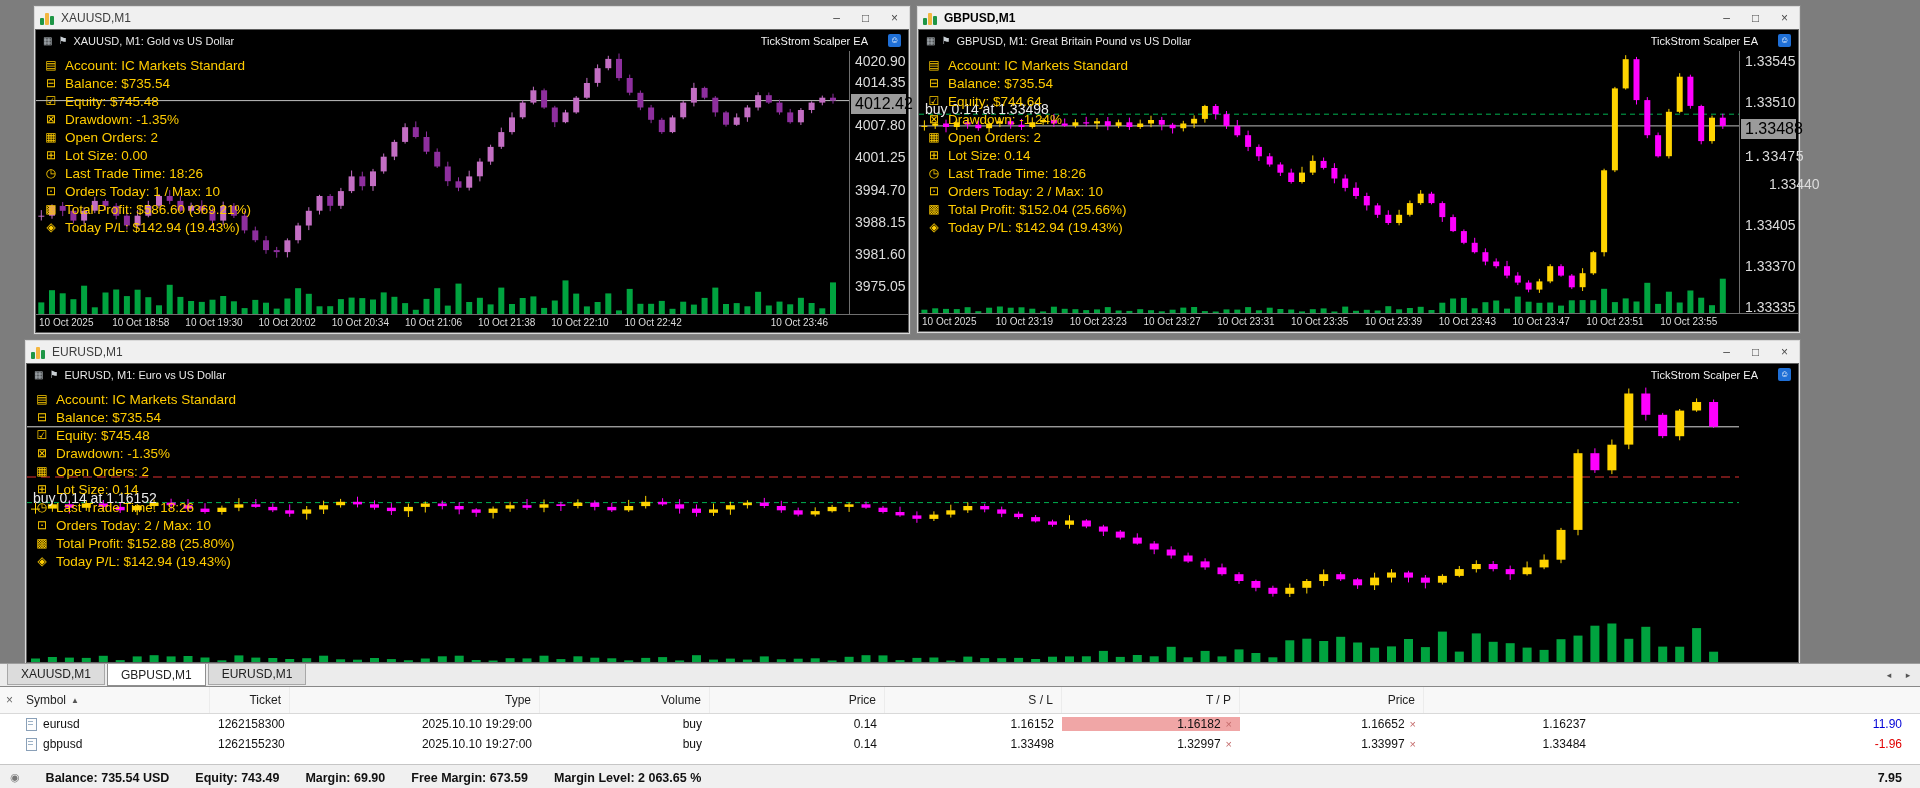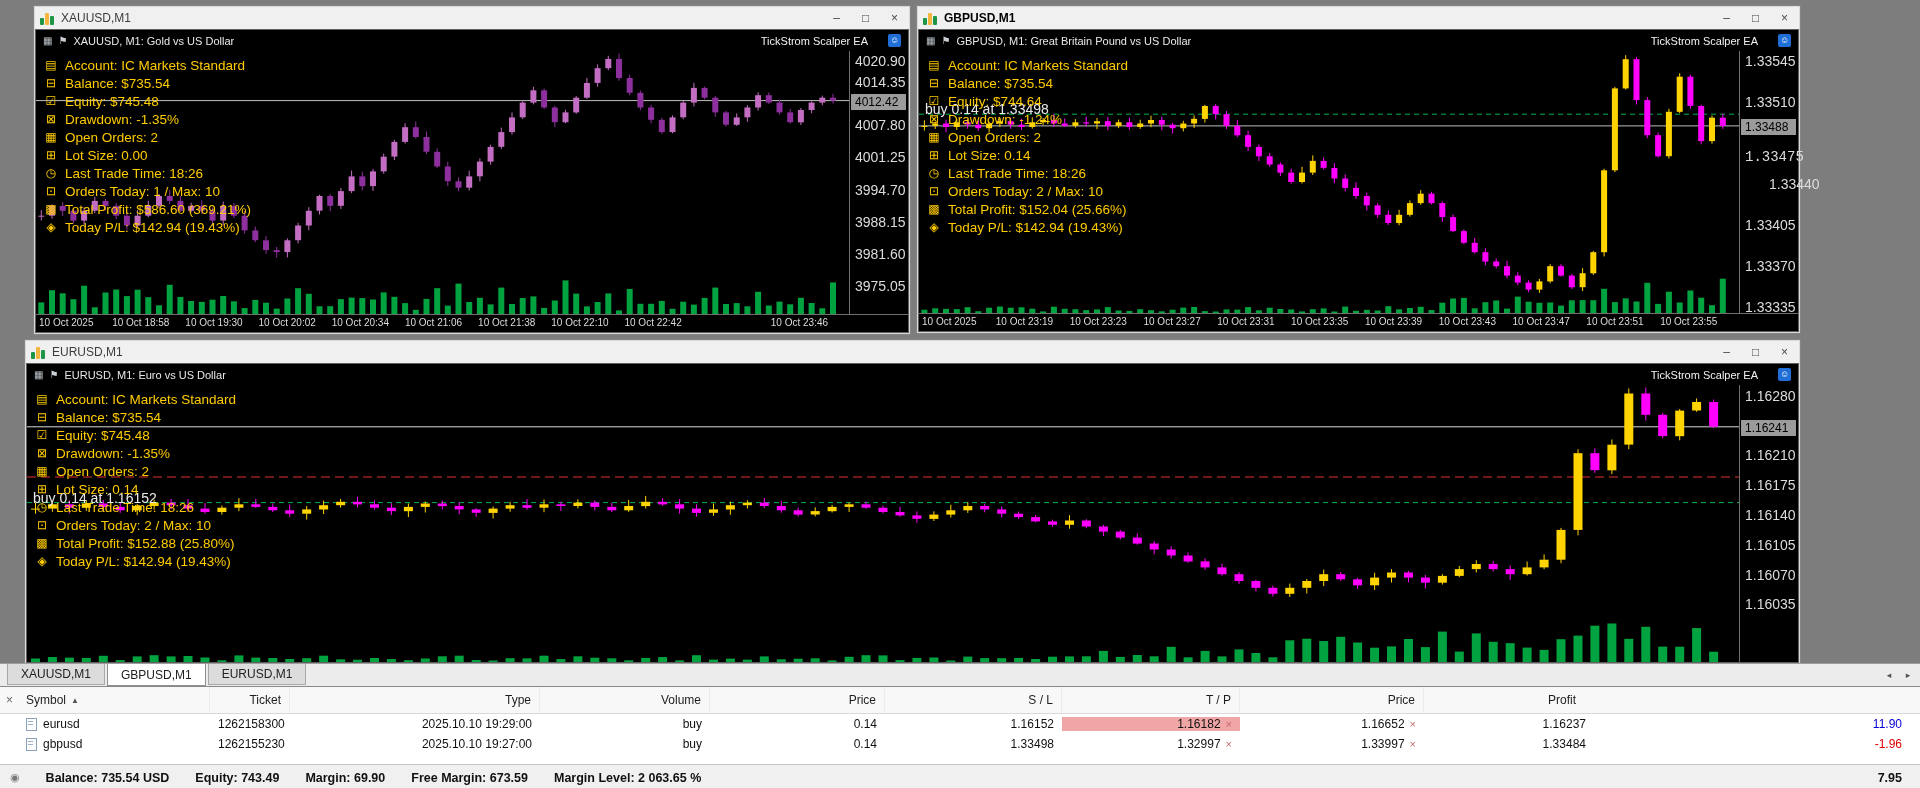--- a/index.html
+++ b/index.html
@@ -24,21 +24,21 @@
   .hdr-ico{font-size:10px;color:#b9c0c6}
   .hdr-ico.flag{color:#c9cfd4}
   .hdr-right{margin-left:auto;display:flex;align-items:center;gap:20px;color:#f2f2f2}
   .ea-ico{width:13px;height:13px;background:#1f6fd6;border-radius:2px;color:#fff;font-size:9px;line-height:13px;text-align:center;display:inline-block}
 
   .chart-main{flex:1 1 auto;display:flex;min-height:0}
   .chart-area{flex:1 1 auto;position:relative;overflow:hidden}
   .chart-area svg{position:absolute;left:0;top:0}
   .price-axis{width:58px;flex:0 0 auto;border-left:1px solid #6f6f6f;position:relative;background:#000}
   .ax-label{position:absolute;left:5px;font-size:14px;color:#dcdcdc;white-space:nowrap}
-  .ax-badge{position:absolute;left:1px;right:2px;background:#9b9b9b;color:#000;font-size:12px;padding:1px 2px 1px 4px;z-index:2}
+  .ax-badge{position:absolute;left:1px;right:2px;background:#9b9b9b;color:#000;font-size:16px;padding:1px 2px 1px 4px;z-index:2}
   .time-axis{height:17px;flex:0 0 auto;border-top:1px solid #6f6f6f;position:relative;background:#000}
   .t-label{position:absolute;top:2px;font-size:10px;color:#dcdcdc;white-space:nowrap}
 
   .ea-panel{position:absolute;left:8px;top:5px;z-index:4}
   .ea-line{display:flex;align-items:center;gap:7px;height:18px;font-size:13.5px;color:#ffcc00;white-space:nowrap}
   .ea-ic{font-size:12px;width:14px;text-align:center;flex:0 0 auto}
   .order-label{position:absolute;left:6px;z-index:3;font-size:14px;color:#eaeaea;white-space:nowrap}
 
   
   .tabbar{height:22px;background:#ececec;border-top:1px solid #9d9d9d;display:flex;align-items:flex-start;padding-left:7px;position:relative}
@@ -1095,30 +1095,20 @@
               <div class="ea-line">
                 <span class="ea-ic">▩</span>
                 <span>Total Profit: $152.88 (25.80%)</span>
               </div>
               <div class="ea-line">
                 <span class="ea-ic">◈</span>
                 <span>Today P/L: $142.94 (19.43%)</span>
               </div>
             </div>
         </div>
-        <div class="price-axis">
-            <div class="ax-label" style="top: 2.52308px;">1.16280</div>
-            <div class="ax-label" style="top: 62.1846px;">1.16210</div>
-            <div class="ax-label" style="top: 92.0154px;">1.16175</div>
-            <div class="ax-label" style="top: 121.846px;">1.16140</div>
-            <div class="ax-label" style="top: 151.677px;">1.16105</div>
-            <div class="ax-label" style="top: 181.508px;">1.16070</div>
-            <div class="ax-label" style="top: 211.338px;">1.16035</div>
-            <div class="ax-badge" style="top: 34.7631px;">1.16241</div>
-          </div>
       </div>
     </div>
   </div>
 
 </div>
 
 <div class="tabbar">
   <div class="tabs" style="display:flex">
       <div class="tab">XAUUSD,M1</div>
       <div class="tab active">GBPUSD,M1</div>
@@ -1139,21 +1129,20 @@
         <span>Symbol</span>
         <span class="sort">▲</span>
       </div>
     <div class="hc r">Ticket</div>
     <div class="hc r">Type</div>
     <div class="hc r">Volume</div>
     <div class="hc r">Price</div>
     <div class="hc r">S / L</div>
     <div class="hc r">T / P</div>
     <div class="hc r">Price</div>
-    <div class="hc r last">Profit</div>
   </div>
 
   <div class="tp-grid tp-row">
     <div class="c"></div>
     <div class="c sym">
         <span class="doc-ico"></span>
         <span>eurusd</span>
       </div>
     <div class="c r">1262158300</div>
     <div class="c r">2025.10.10 19:29:00</div>

